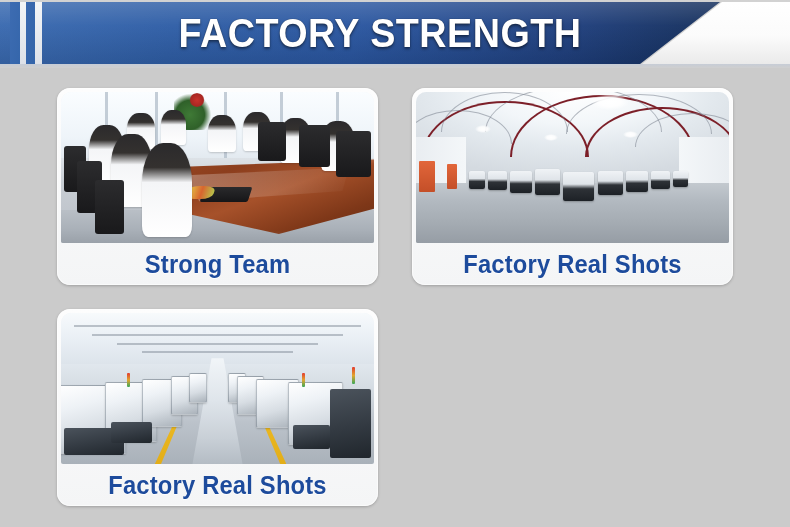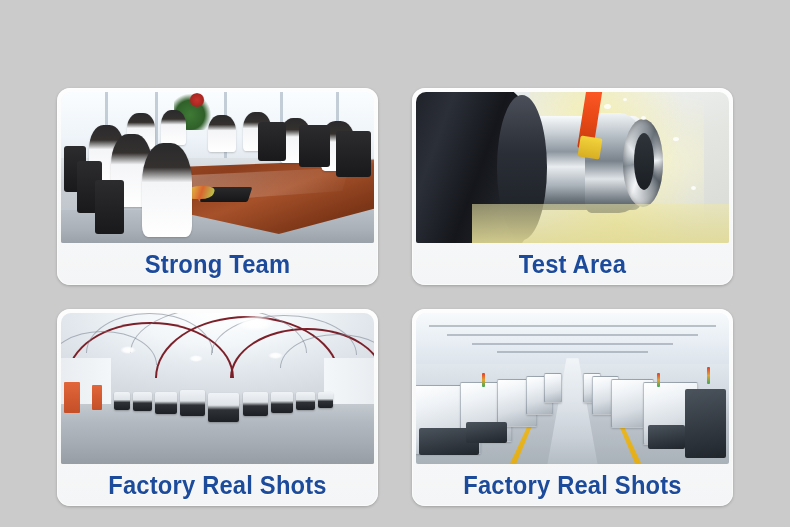--- a/index.html
+++ b/index.html
@@ -384,20 +384,33 @@
     width: 3px;
     background: linear-gradient(180deg,#e23b2e 0%,#e2a42e 50%,#3ba85a 100%);
     border-radius: 1px;
   }
 </style>
 </head>
 <body>
 
 <div class="page">
 
+  <div class="banner">
+    <div class="banner-bg"></div>
+    <div class="banner-white-wedge"></div>
+    <div class="banner-sheen"></div>
+
+    <div class="stripe stripe-a"></div>
+    <div class="stripe stripe-gap1"></div>
+    <div class="stripe stripe-b"></div>
+    <div class="stripe stripe-gap2"></div>
+
+    <div class="banner-title">FACTORY STRENGTH</div>
+    <div class="banner-bottom-line"></div>
+  </div>
 
   <div class="grid">
 
     <div class="card">
       <div class="card-photo ph-meeting">
         <div class="mt-window"></div>
         <div class="mt-mullion" style="left:14%"></div>
         <div class="mt-mullion" style="left:30%"></div>
         <div class="mt-mullion" style="left:52%"></div>
         <div class="mt-mullion" style="left:70%"></div>
@@ -425,40 +438,20 @@
         <div class="mt-chair" style="left:1%;  top:36%; width:7%;  height:30%;"></div>
         <div class="mt-chair" style="left:5%;  top:46%; width:8%;  height:34%;"></div>
         <div class="mt-chair" style="left:11%; top:58%; width:9%;  height:36%;"></div>
         <div class="mt-chair" style="left:63%; top:20%; width:9%;  height:26%;"></div>
         <div class="mt-chair" style="left:76%; top:22%; width:10%; height:28%;"></div>
         <div class="mt-chair" style="left:88%; top:26%; width:11%; height:30%;"></div>
       </div>
       <div class="card-caption">Strong Team</div>
     </div>
 
-    <div class="card">
-      <div class="card-photo ph-lathe">
-        <div class="lt-coolant"></div>
-        <div class="lt-shaft"></div>
-        <div class="lt-collar"></div>
-        <div class="lt-ring"></div>
-        <div class="lt-ring-core"></div>
-        <div class="lt-chuck"></div>
-        <div class="lt-chuck-face"></div>
-        <div class="lt-tool"></div>
-        <div class="lt-tool-tip"></div>
-        <div class="lt-pool"></div>
-        <div class="lt-splash" style="left:60%; top:8%;  width:7px;  height:5px;"></div>
-        <div class="lt-splash" style="left:72%; top:16%; width:5px;  height:4px;"></div>
-        <div class="lt-splash" style="left:82%; top:30%; width:6px;  height:4px;"></div>
-        <div class="lt-splash" style="left:66%; top:4%;  width:4px;  height:3px;"></div>
-        <div class="lt-splash" style="left:88%; top:62%; width:5px;  height:4px;"></div>
-      </div>
-      <div class="card-caption">Test Area</div>
-    </div>
 
     <div class="card">
       <div class="card-photo ph-hall">
         <div class="hl-ceiling"></div>
 
         <div class="hl-arch" style="left:2%;  top:6%;  width:52%; height:36%;"></div>
         <div class="hl-arch" style="left:30%; top:2%;  width:58%; height:40%;"></div>
         <div class="hl-arch" style="left:54%; top:10%; width:48%; height:32%;"></div>
 
         <div class="hl-beam" style="left:8%;  top:0%;  width:40%; height:26%;"></div>

